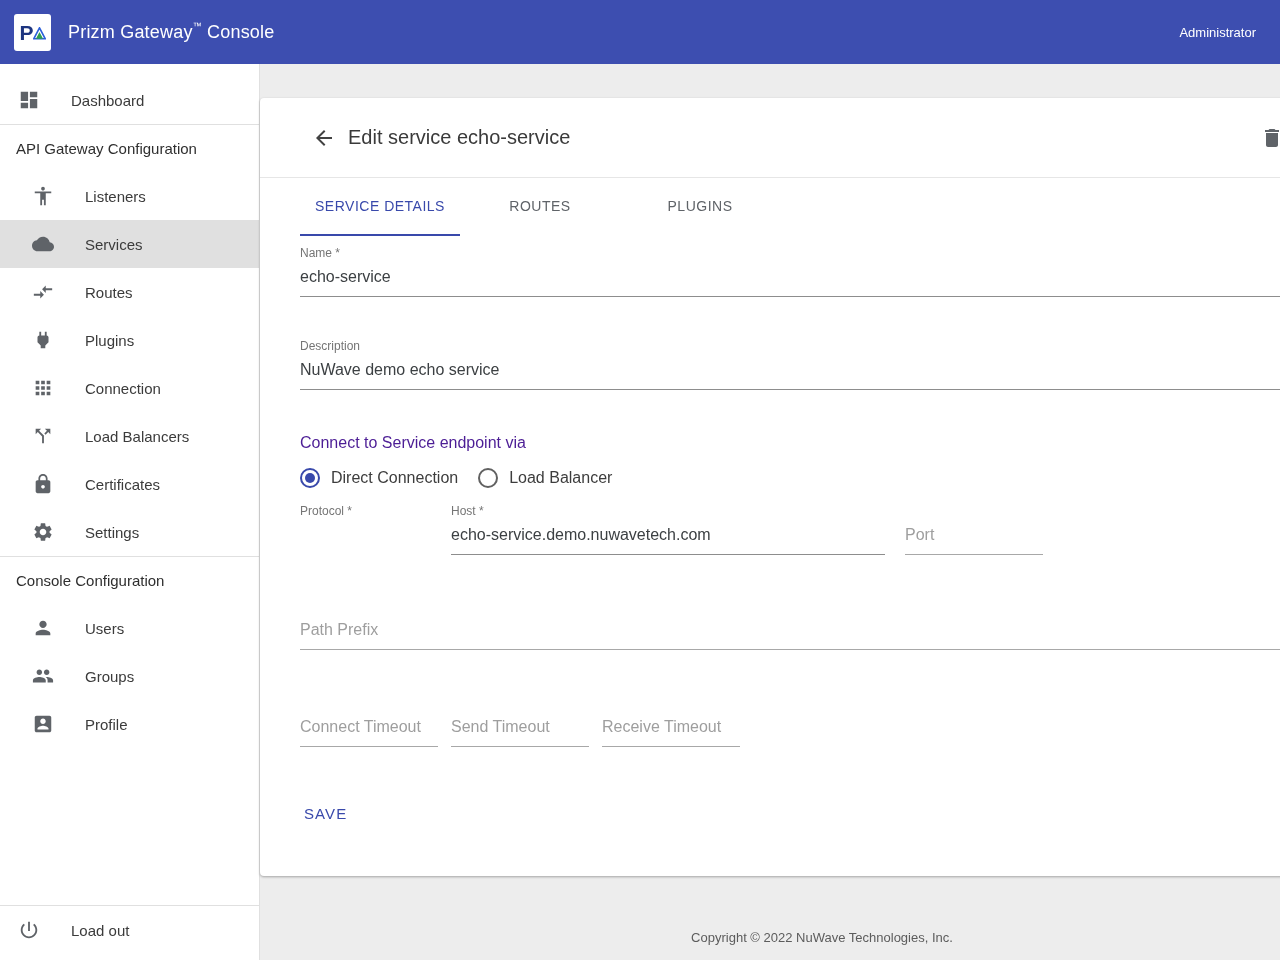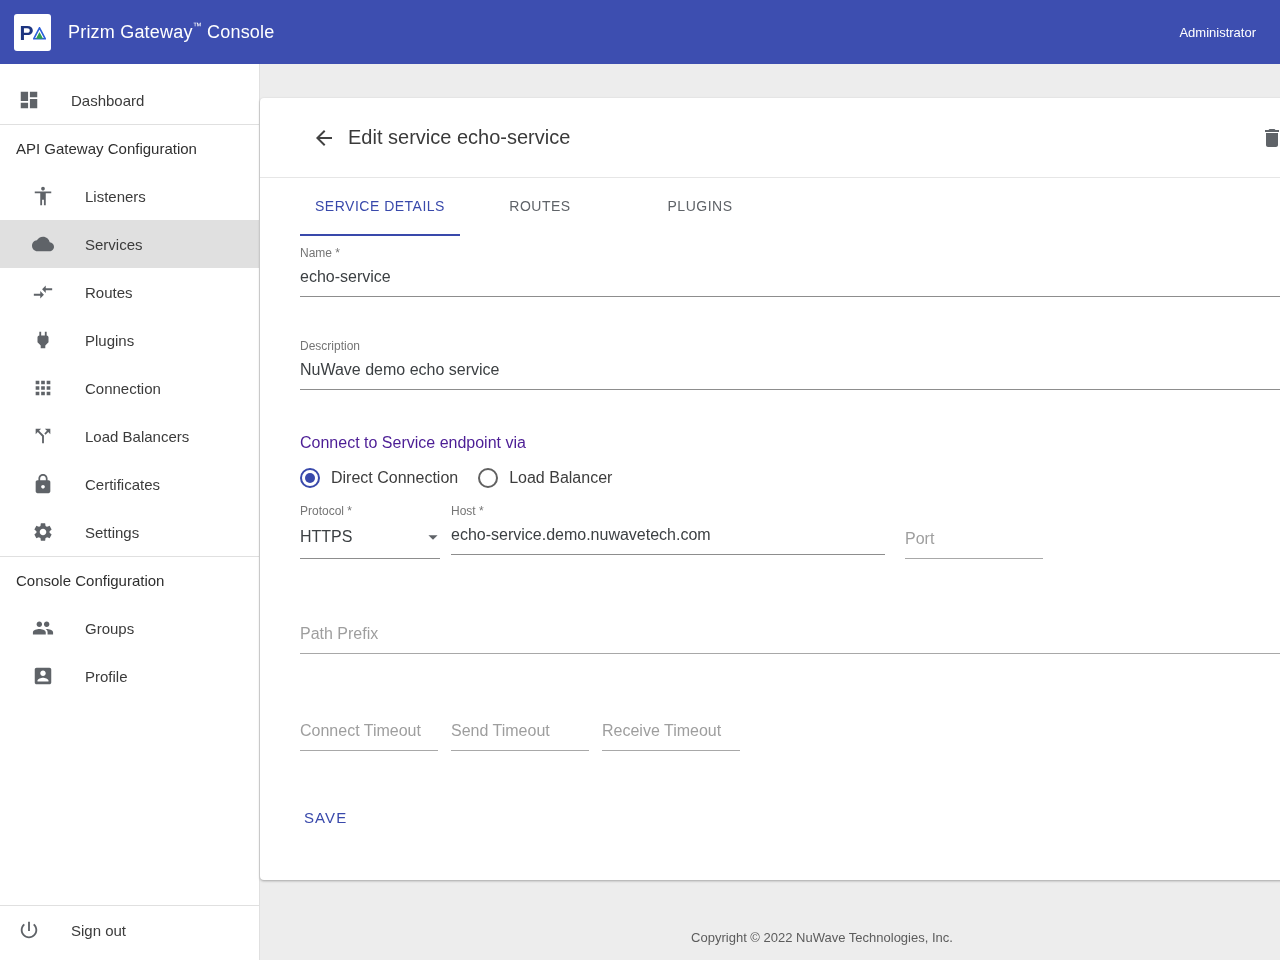--- a/index.html
+++ b/index.html
@@ -228,20 +228,28 @@
           </span>
         <span class="label">Settings</span>
       </div>
 
       <div class="divider"></div>
       <div class="section-header">Console Configuration</div>
 
       <div class="nav-item sub">
         <span class="icon">
             <svg viewBox="0 0 24 24">
+              <path d="M12 12c2.21 0 4-1.79 4-4s-1.79-4-4-4-4 1.79-4 4 1.79 4 4 4zm0 2c-2.67 0-8 1.34-8 4v2h16v-2c0-2.66-5.33-4-8-4z"></path>
+            </svg>
+          </span>
+        <span class="label">Users</span>
+      </div>
+      <div class="nav-item sub">
+        <span class="icon">
+            <svg viewBox="0 0 24 24">
               <path d="M16 11c1.66 0 2.99-1.34 2.99-3S17.66 5 16 5c-1.66 0-3 1.34-3 3s1.34 3 3 3zm-8 0c1.66 0 2.99-1.34 2.99-3S9.66 5 8 5C6.34 5 5 6.34 5 8s1.34 3 3 3zm0 2c-2.33 0-7 1.17-7 3.5V19h14v-2.5c0-2.33-4.67-3.5-7-3.5zm8 0c-.29 0-.62.02-.97.05 1.16.84 1.97 1.97 1.97 3.45V19h6v-2.5c0-2.33-4.67-3.5-7-3.5z"></path>
             </svg>
           </span>
         <span class="label">Groups</span>
       </div>
       <div class="nav-item sub">
         <span class="icon">
             <svg viewBox="0 0 24 24">
               <path d="M3 5v14c0 1.1.89 2 2 2h14c1.1 0 2-.9 2-2V5c0-1.1-.9-2-2-2H5c-1.11 0-2 .9-2 2zm12 4c0 1.66-1.34 3-3 3s-3-1.34-3-3 1.34-3 3-3 3 1.34 3 3zm-9 8c0-2 4-3.1 6-3.1s6 1.1 6 3.1v1H6v-1z"></path>
             </svg>
@@ -250,21 +258,21 @@
       </div>
 
       <div class="sidebar-bottom">
         <div class="divider"></div>
         <div class="nav-item">
           <span class="icon">
               <svg viewBox="0 0 24 24">
                 <path d="M13 3h-2v10h2V3zm4.83 2.17l-1.42 1.42C17.99 7.86 19 9.81 19 12c0 3.87-3.13 7-7 7s-7-3.13-7-7c0-2.19 1.01-4.14 2.58-5.42L6.17 5.17C4.23 6.82 3 9.26 3 12c0 4.97 4.03 9 9 9s9-4.03 9-9c0-2.74-1.23-5.18-3.17-6.83z"></path>
               </svg>
             </span>
-          <span class="label">Sign out</span>
+          <span class="label">Load out</span>
         </div>
       </div>
     </nav>
 
     <main class="main">
       <section class="card">
 
         <div class="card-header">
           <span class="icon-btn back-btn">
               <svg viewBox="0 0 24 24">
@@ -312,26 +320,20 @@
             </label>
             <label class="radio">
               <span class="radio-dot"></span>
               <span class="radio-label">Load Balancer</span>
             </label>
           </div>
 
           <div class="proto-row">
             <div class="col protocol">
               <label class="f-label">Protocol *</label>
-              <div class="select">
-                <span>HTTPS</span>
-                <svg class="dd" viewBox="0 0 24 24">
-                    <path d="M7 10l5 5 5-5z"></path>
-                  </svg>
-              </div>
             </div>
             <div class="col host">
               <label class="f-label">Host *</label>
               <input class="f-input" type="text" value="echo-service.demo.nuwavetech.com" style="">
             </div>
             <div class="col port">
               <input class="f-input light" type="text" placeholder="Port" style="">
             </div>
           </div>
 

